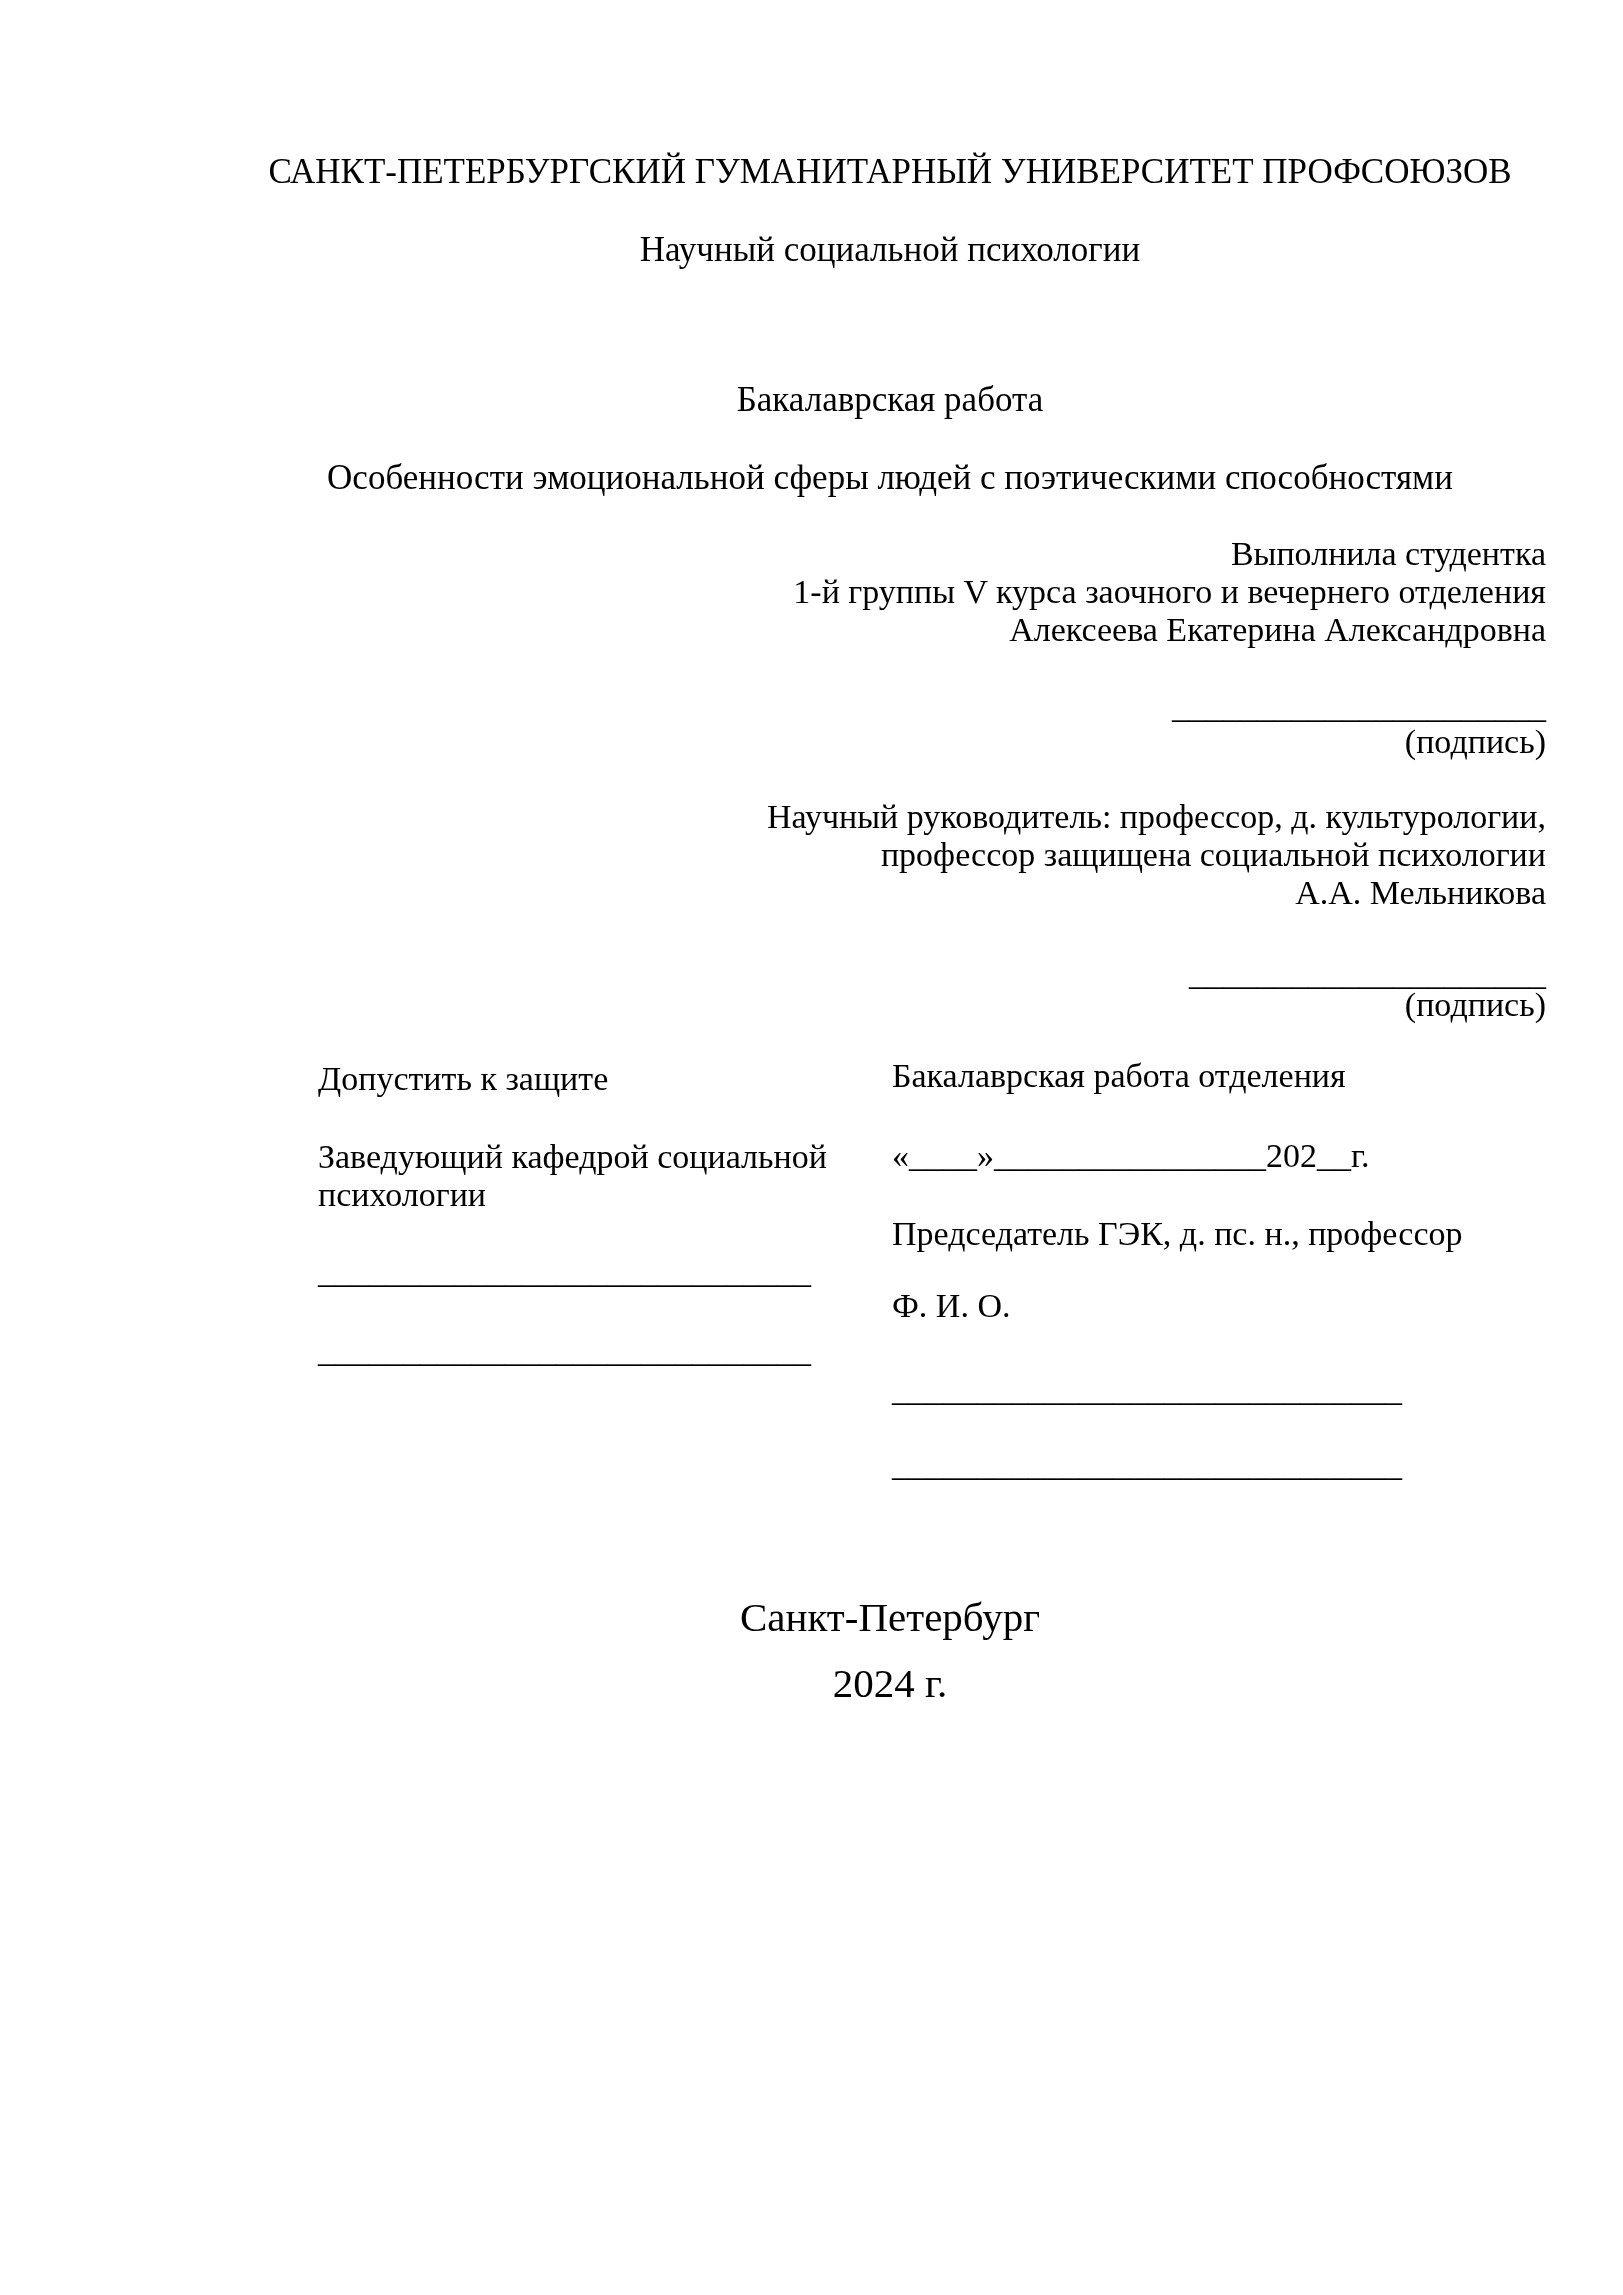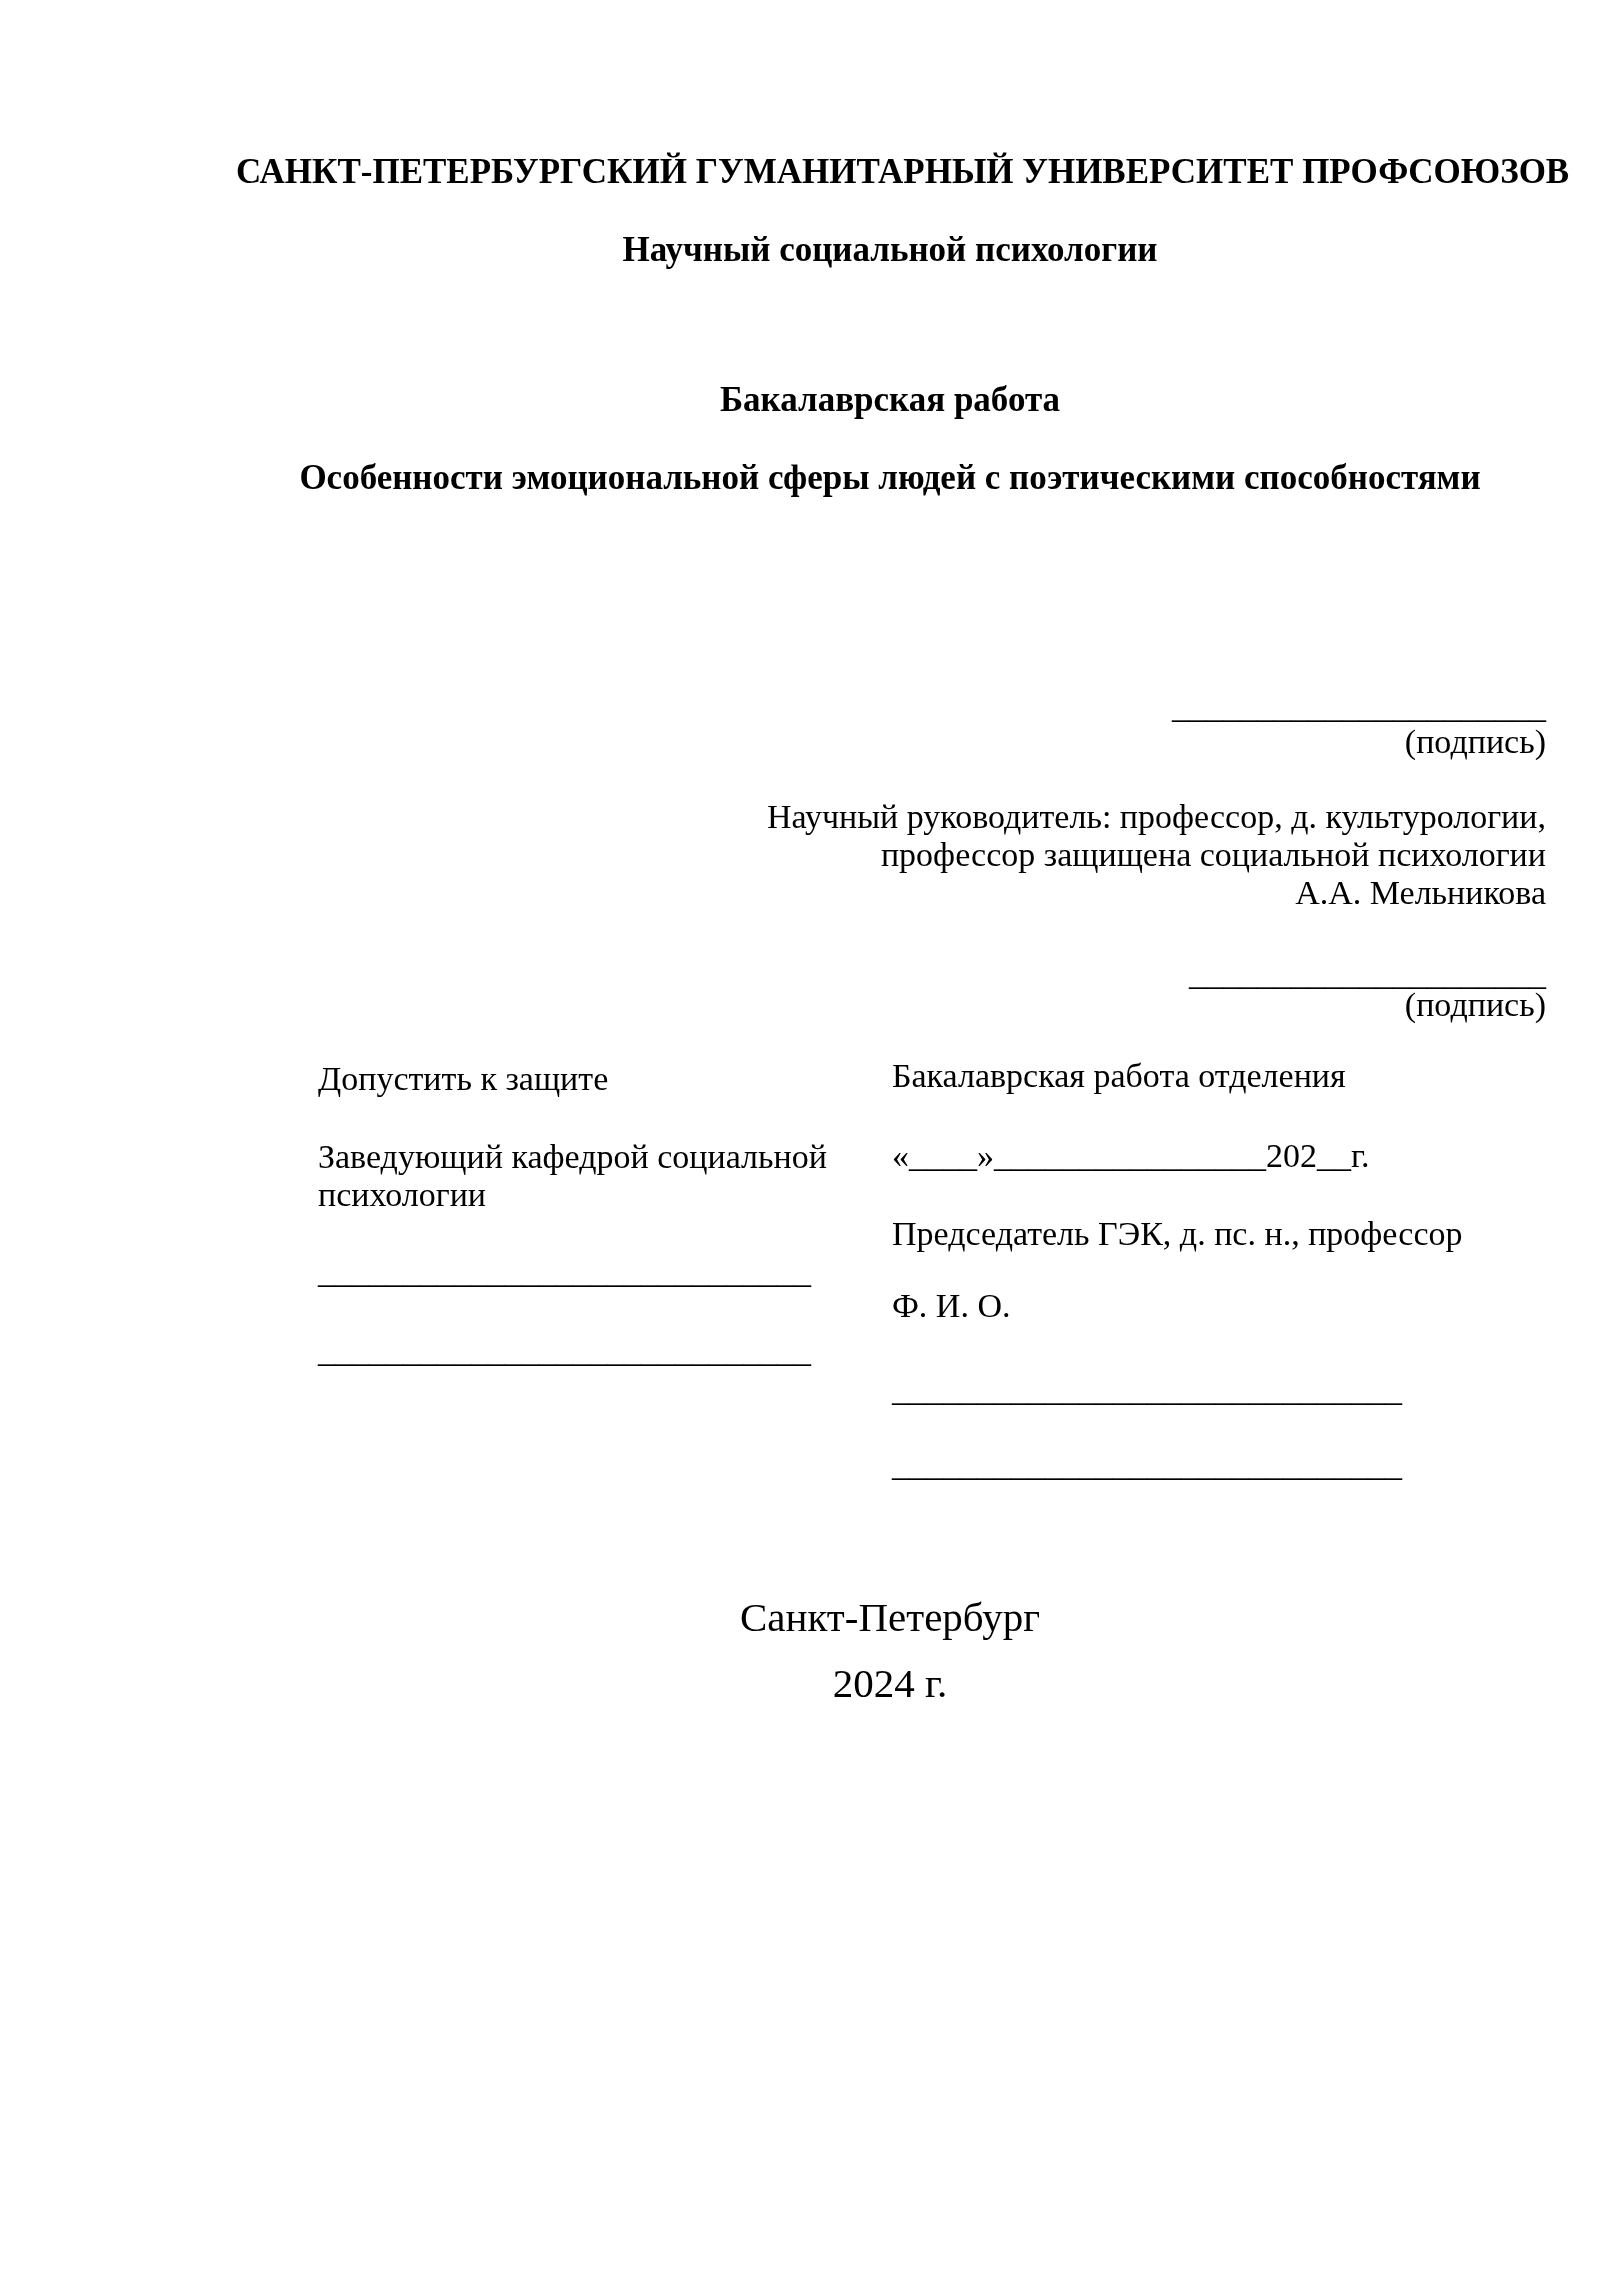--- a/index.html
+++ b/index.html
@@ -19,21 +19,21 @@
     line-height: 1.15;
     overflow: hidden;
   }
   .abs { position: absolute; }
   .centerband {
     left: 236px;
     right: 79px;
     text-align: center;
     white-space: nowrap;
   }
-  .bold { font-weight: bold; }
+  .bold { font-weight: normal; }
   .h1 { font-size: 35px; }
   .rightblock {
     right: 77px;
     text-align: right;
     white-space: nowrap;
     line-height: 38px;
   }
   .leftcol {
     left: 318px;
     width: 534px;
@@ -56,20 +56,25 @@
 <div class="page">
 
   <div class="abs centerband bold h1" style="top: 152px;">САНКТ-ПЕТЕРБУРГСКИЙ ГУМАНИТАРНЫЙ УНИВЕРСИТЕТ ПРОФСОЮЗОВ</div>
 
   <div class="abs centerband bold h1" style="top: 230px;">Научный социальной психологии</div>
 
   <div class="abs centerband bold h1" style="top: 380px;">Бакалаврская работа</div>
 
   <div class="abs centerband bold h1" style="top: 458px;">Особенности эмоциональной сферы людей с поэтическими способностями</div>
 
+  <div class="abs rightblock" style="top: 535px;">
+    <div>Выполнила студентка</div>
+    <div>1-й группы V курса заочного и вечернего отделения</div>
+    <div>Алексеева Екатерина Александровна</div>
+  </div>
 
   <div class="abs rightblock sigline" style="top: 688px;">______________________</div>
 
   <div class="abs rightblock" style="top: 723px;">(подпись)</div>
 
   <div class="abs rightblock" style="top: 798px;">
     <div>Научный руководитель: профессор, д. культурологии,</div>
     <div>профессор защищена социальной психологии</div>
     <div>А.А. Мельникова</div>
   </div>

